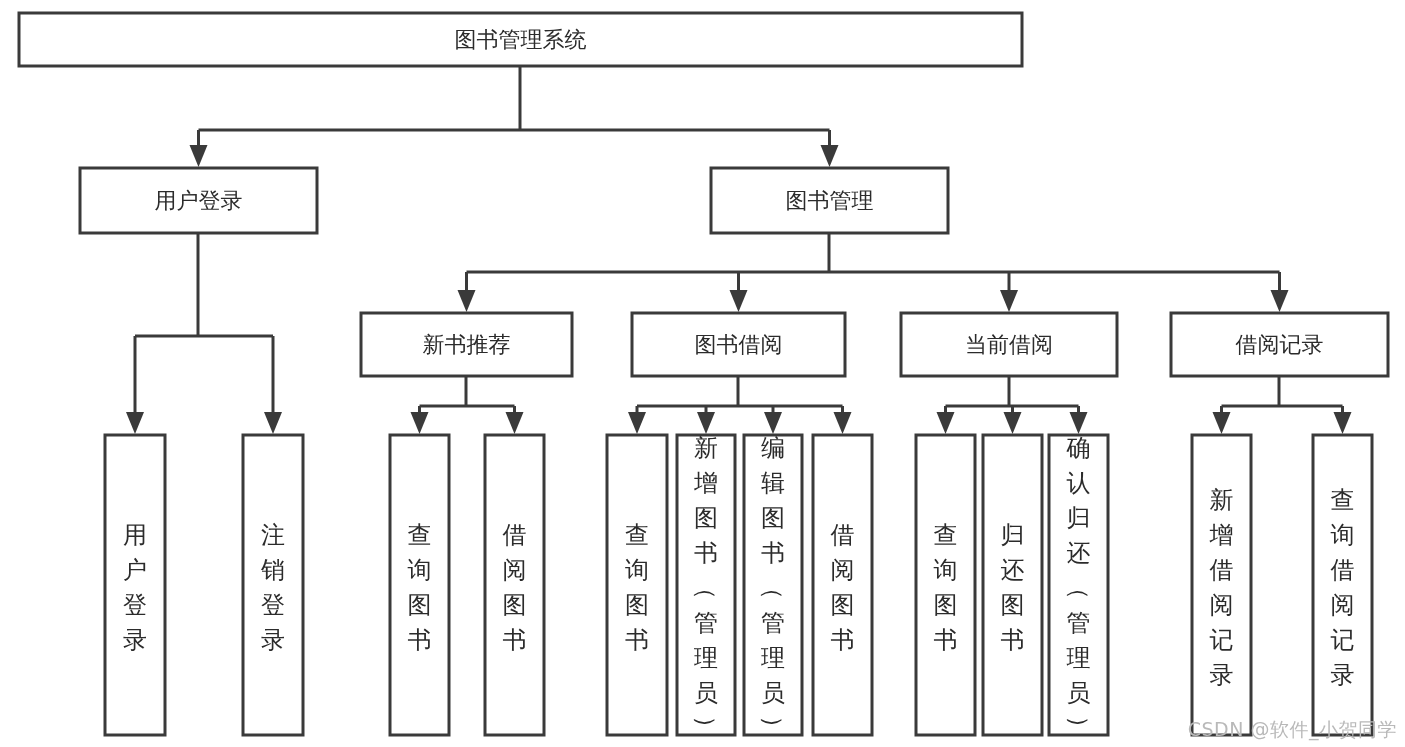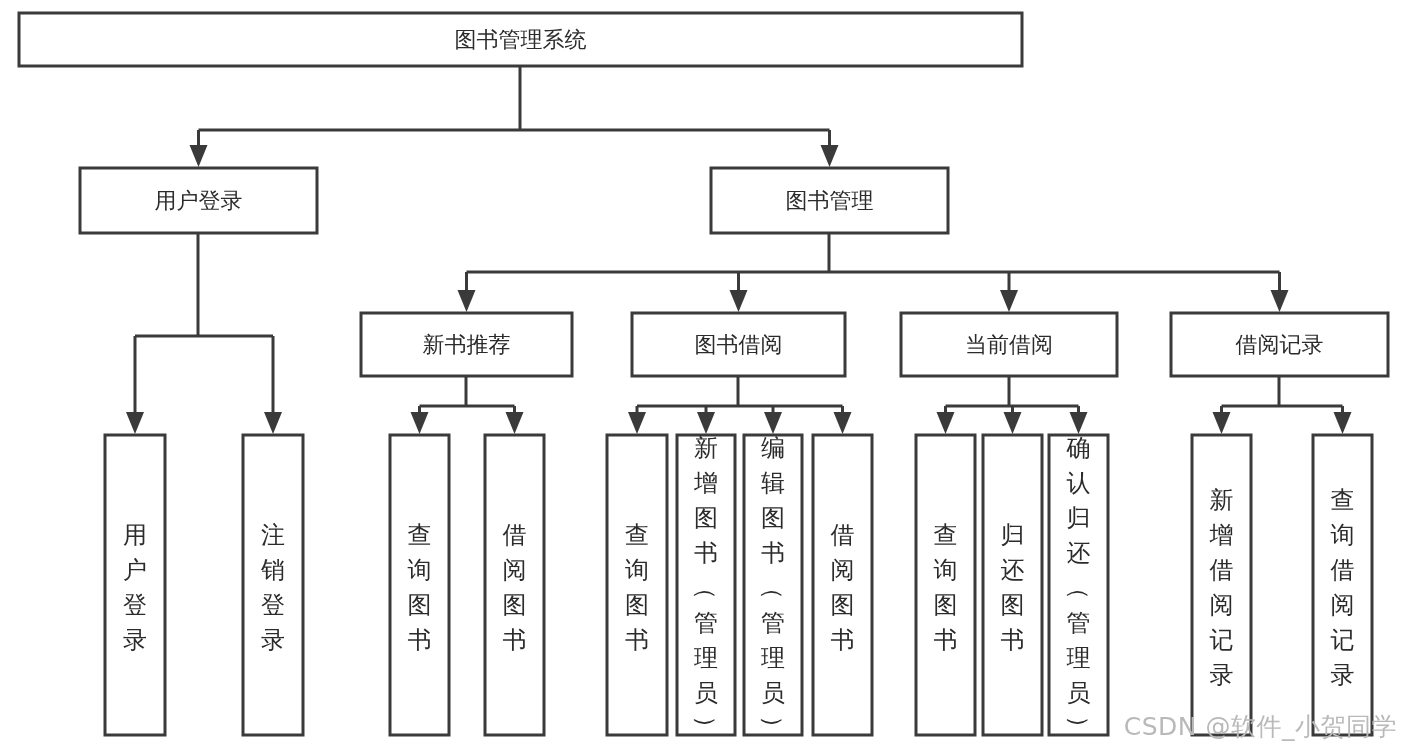--- a/index.html
+++ b/index.html
@@ -47,21 +47,21 @@
   }
   .arrow-head {
     fill: #3a3a3a;
     stroke: none;
   }
   .watermark-text {
     position: absolute;
     right: 8px;
     bottom: 4px;
     font-family: "DejaVu Sans", "Liberation Sans", sans-serif;
-    font-size: 25px;
+    font-size: 19px;
     color: #b9b9b9;
     white-space: nowrap;
     letter-spacing: 0.5px;
     pointer-events: none;
   }
 </style>
 </head>
 <body>
 
 <div id="diagram-root">

